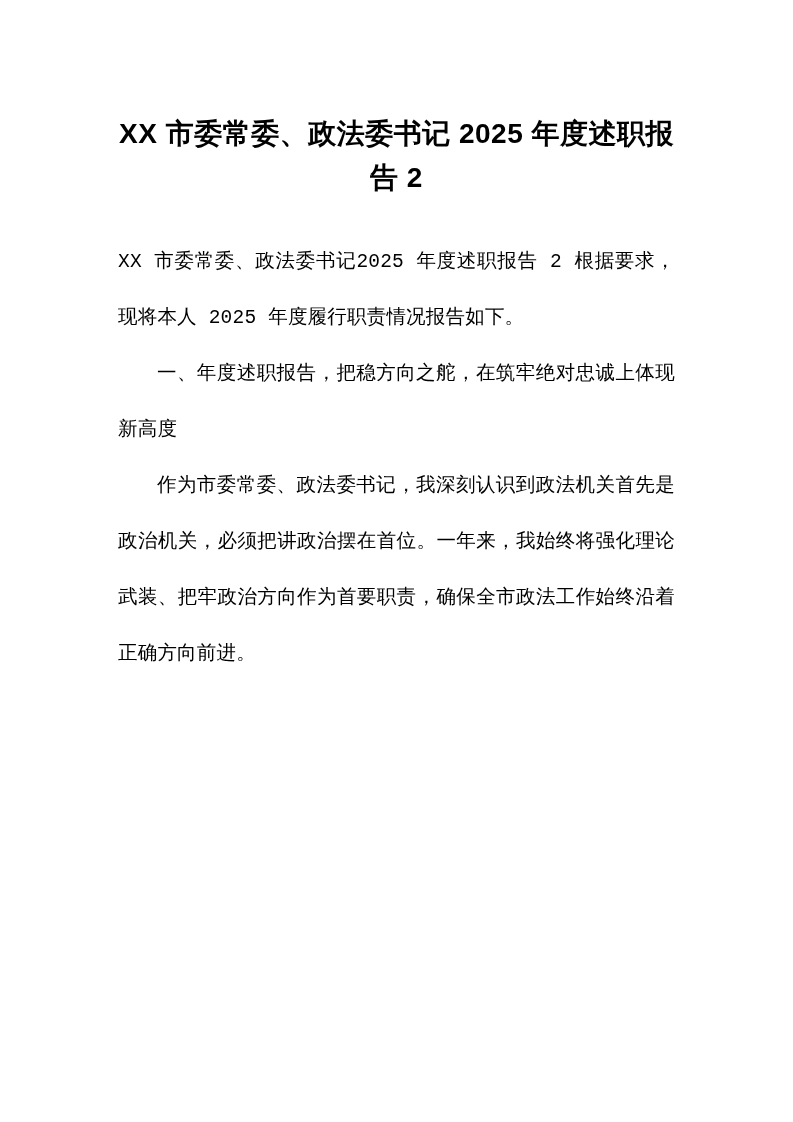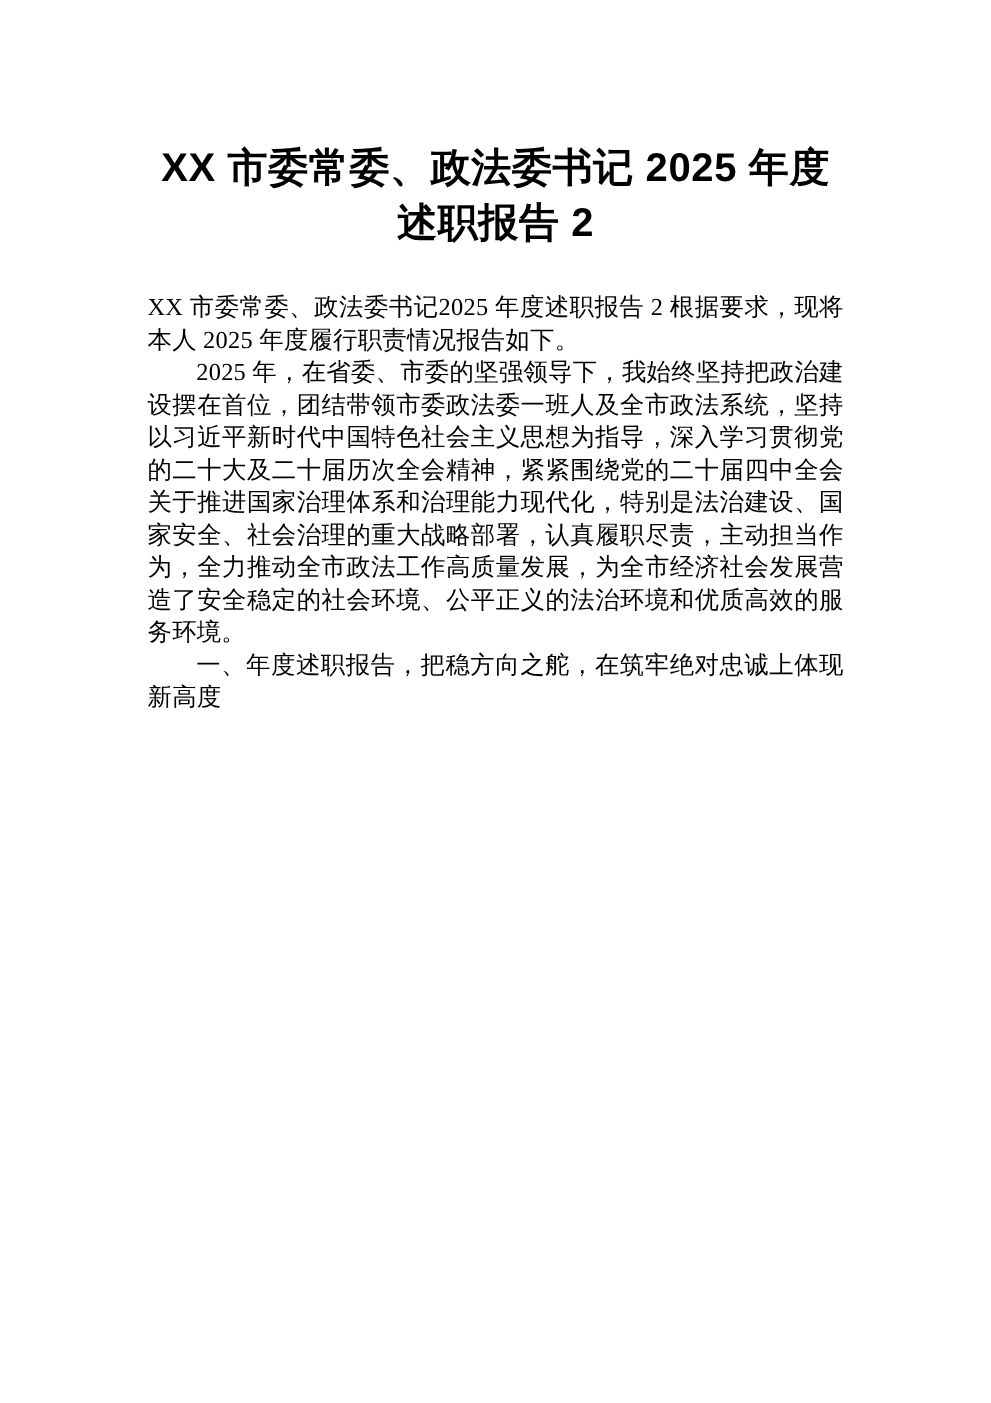--- a/index.html
+++ b/index.html
@@ -17,43 +17,44 @@
   .page {
     box-sizing: border-box;
     width: 793px;
     height: 1122px;
     padding: 112px 118px 70px 118px;
     background: #ffffff;
   }
   .doc-title {
     font-family: "Liberation Sans", "DejaVu Sans", sans-serif;
     font-weight: bold;
-    font-size: 32px;
+    font-size: 28px;
     line-height: 44px;
     text-align: center;
     margin: 0 0 34px 0;
     letter-spacing: 0.5px;
   }
   .para {
     font-size: 19.5px;
-    line-height: 26px;
+    line-height: 56px;
     text-align: justify;
     text-justify: inter-ideograph;
     margin: 0;
     letter-spacing: 0.2px;
+    font-family: Liberation Mono, monospace;
   }
   .indent {
     text-indent: 39px;
   }
   .noindent {
     text-indent: 0;
   }
 </style>
 </head>
 <body>
 
 <div class="page">
   <h1 class="doc-title">XX 市委常委、政法委书记 2025 年度述职报告 2</h1>
 
   <p class="para noindent">XX 市委常委、政法委书记2025 年度述职报告 2  根据要求，现将本人 2025 年度履行职责情况报告如下。</p>
-  <p class="para indent">2025 年，在省委、市委的坚强领导下，我始终坚持把政治建设摆在首位，团结带领市委政法委一班人及全市政法系统，坚持以习近平新时代中国特色社会主义思想为指导，深入学习贯彻党的二十大及二十届历次全会精神，紧紧围绕党的二十届四中全会关于推进国家治理体系和治理能力现代化，特别是法治建设、国家安全、社会治理的重大战略部署，认真履职尽责，主动担当作为，全力推动全市政法工作高质量发展，为全市经济社会发展营造了安全稳定的社会环境、公平正义的法治环境和优质高效的服务环境。</p>
   <p class="para indent">一、年度述职报告，把稳方向之舵，在筑牢绝对忠诚上体现新高度</p>
+  <p class="para indent">作为市委常委、政法委书记，我深刻认识到政法机关首先是政治机关，必须把讲政治摆在首位。一年来，我始终将强化理论武装、把牢政治方向作为首要职责，确保全市政法工作始终沿着正确方向前进。</p>
 </div>
 
 </body></html>

